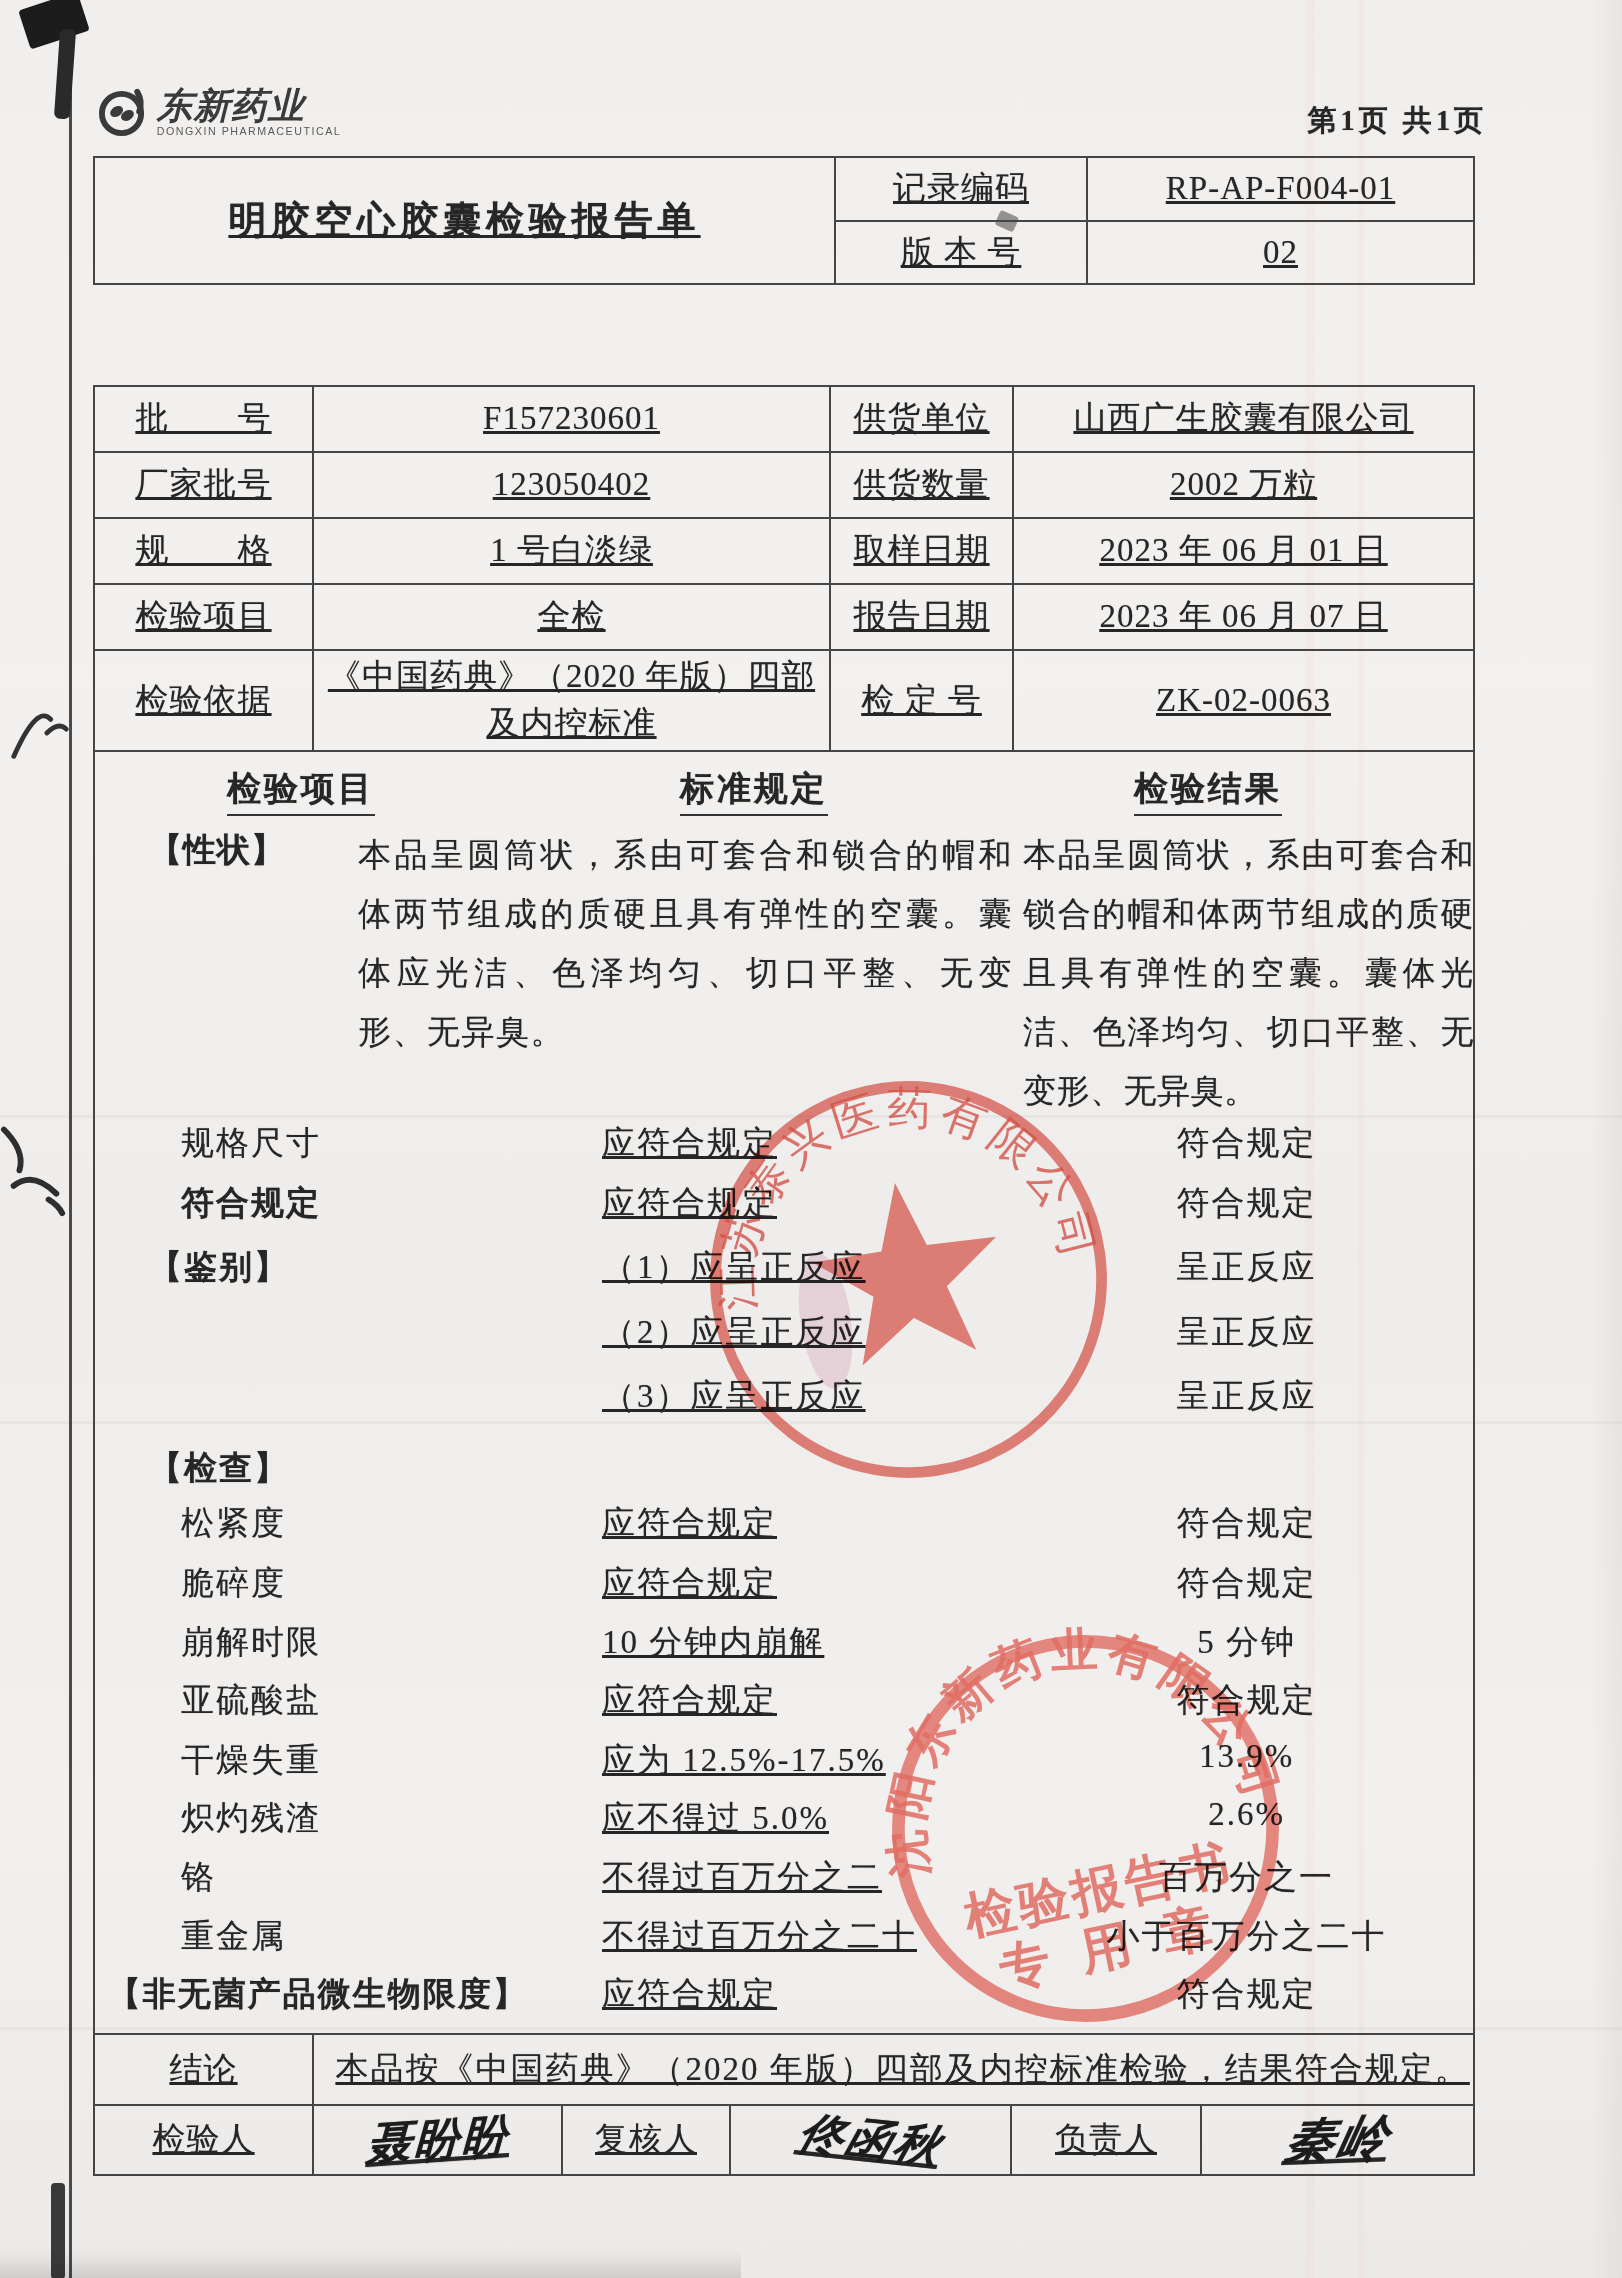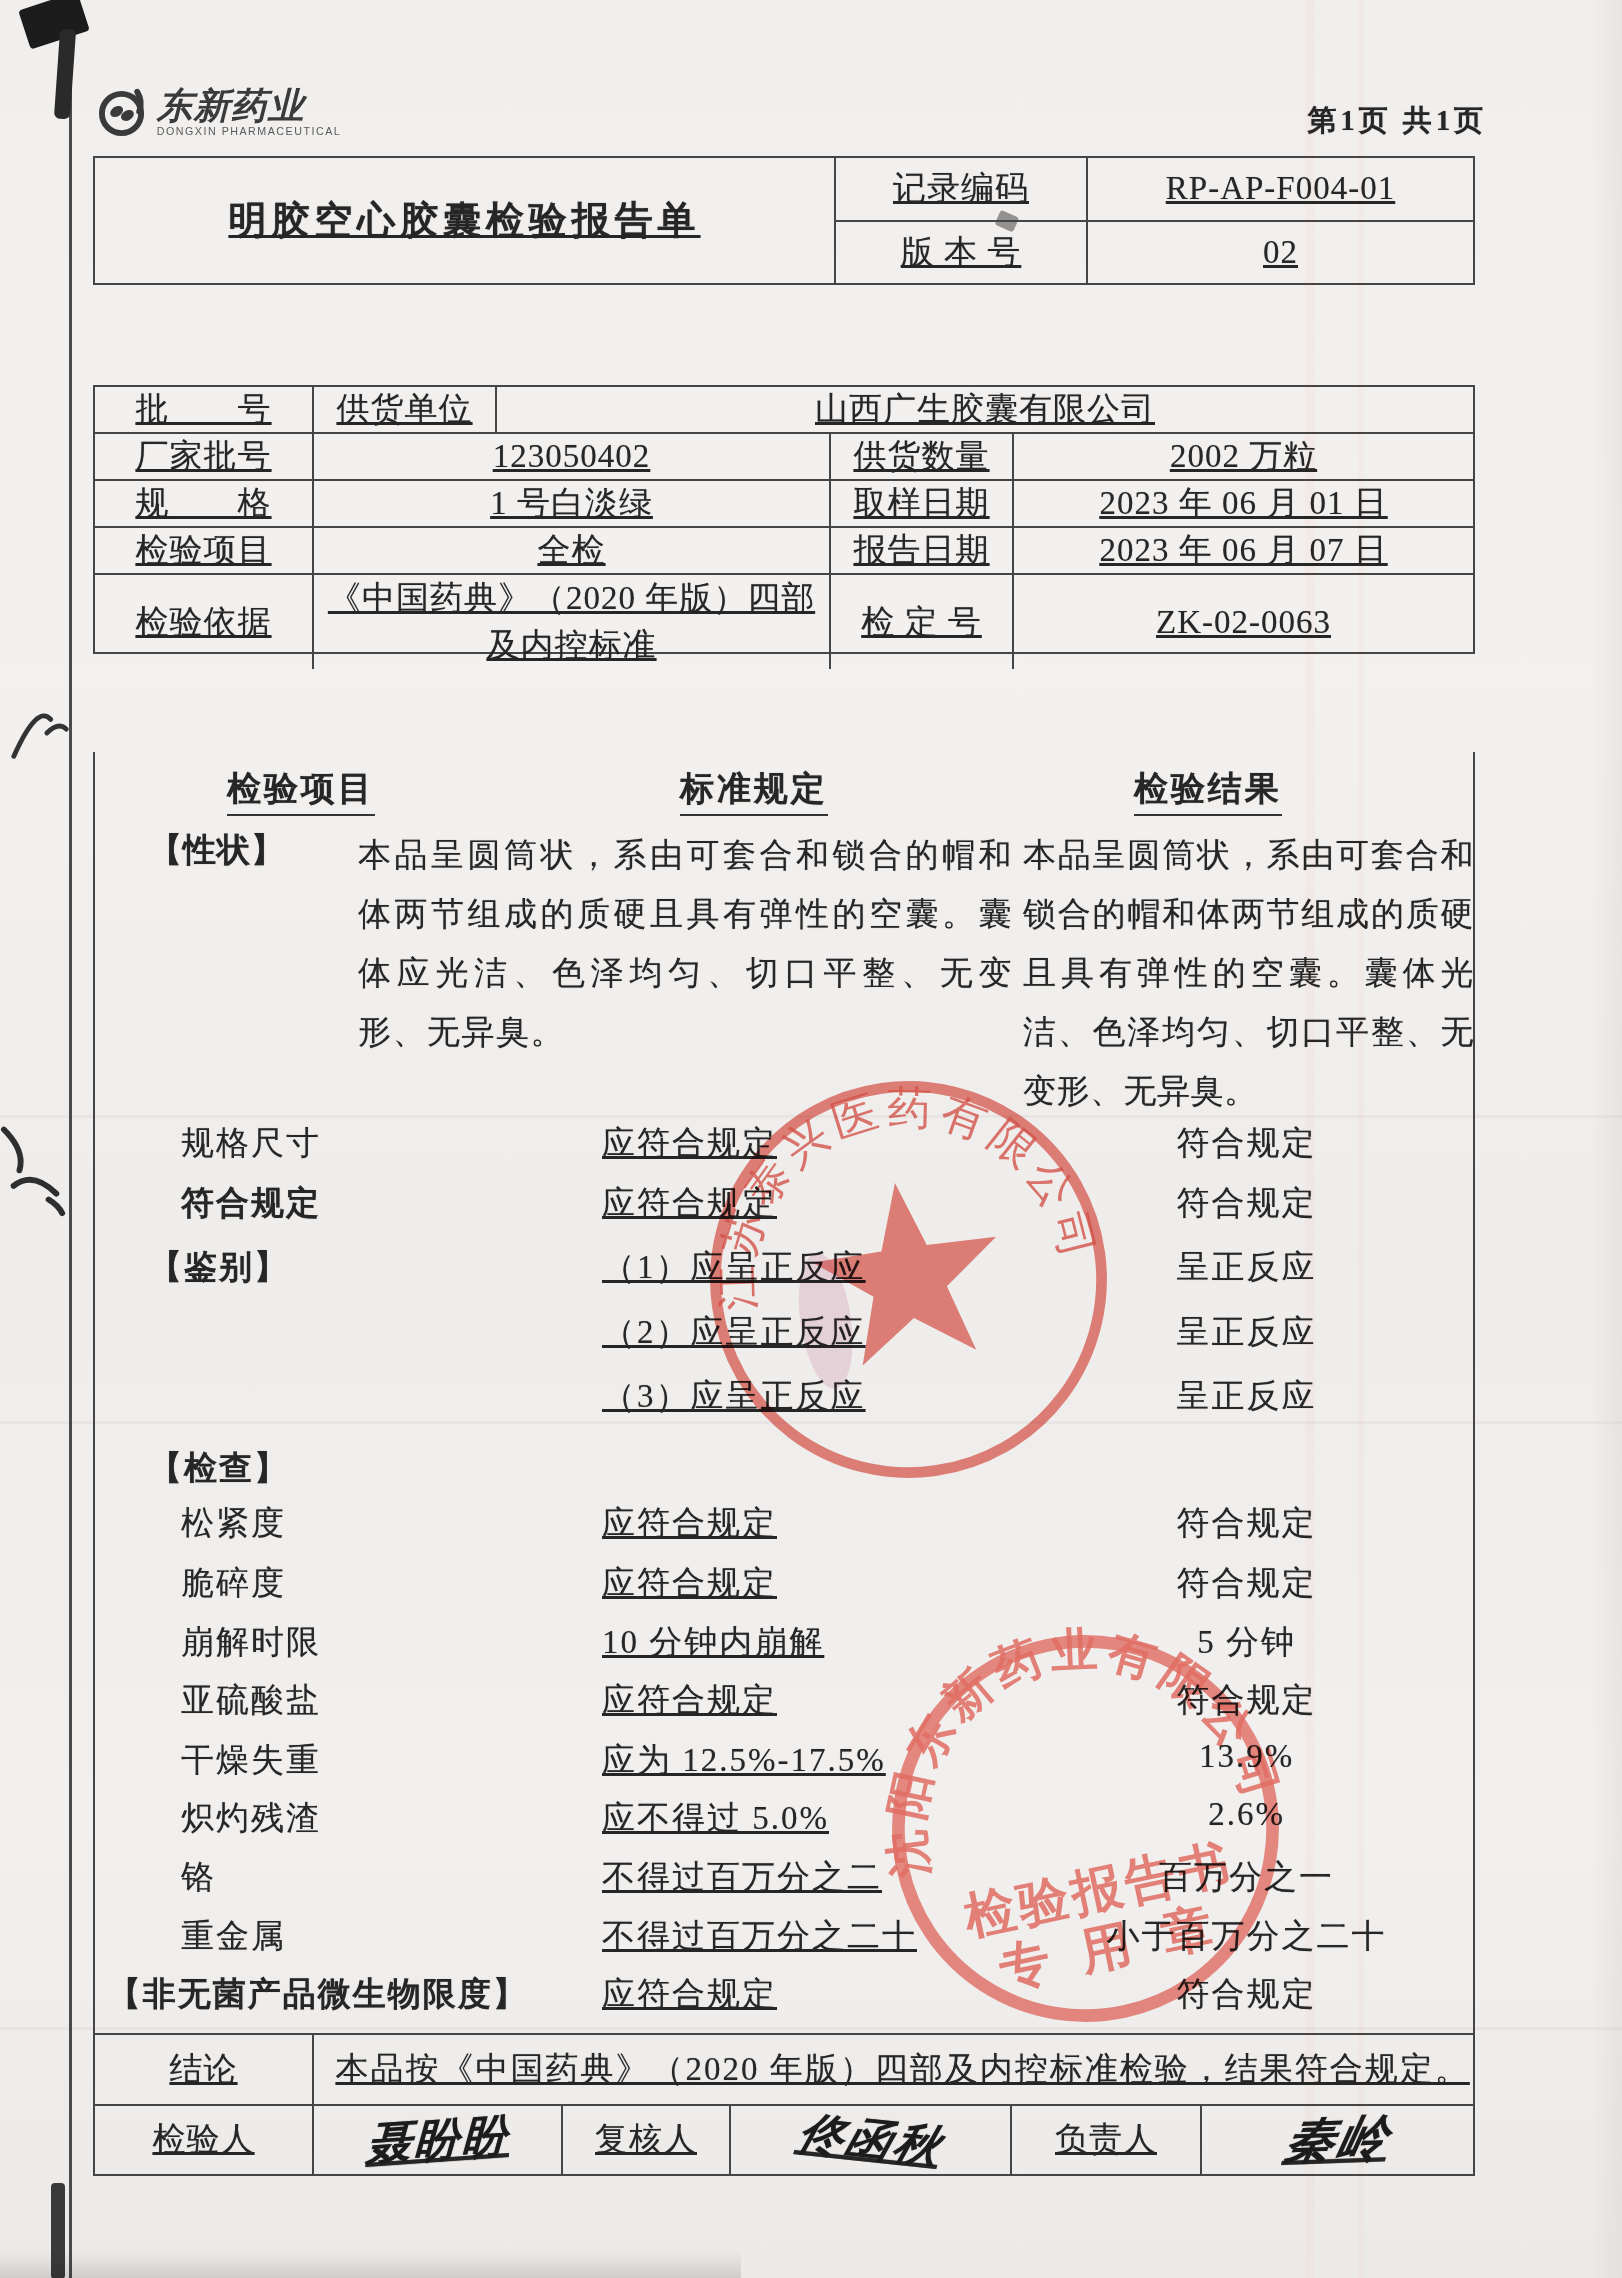--- a/index.html
+++ b/index.html
@@ -36,21 +36,21 @@
     font-size:33px;letter-spacing:1px;text-shadow:0 0 1px rgba(0,0,0,.35);}
   .bl{border-left:2px solid #454545;}
   .bt{border-top:2px solid #454545;}
   .header-tbl{left:93px;top:156px;width:1382px;height:129px;display:flex;}
   .header-title{width:739px;display:flex;align-items:center;justify-content:center;
     font-size:38px;font-weight:bold;letter-spacing:4.9px;text-shadow:0 0 1px rgba(0,0,0,.5);}
   .header-right{flex:1;display:flex;flex-direction:column;}
   .header-row{flex:1;display:flex;}
   .hc-label{width:252px;}
   .hc-value{flex:1;}
-  .info-tbl{left:93px;top:385px;width:1382px;height:269px;display:flex;flex-direction:column;}
+  .info-tbl{left:93px;top:385px;width:1382px;height:367px;display:flex;flex-direction:column;}
   .info-row{display:flex;flex:1;}
   .info-row.tall{flex:1.55;}
   .ic-l1{width:217px;}
   .ic-v1{width:517px;}
   .ic-l2{width:183px;}
   .ic-v2{flex:1;}
   .basis-cell{flex-direction:column;justify-content:center;line-height:47px;}
   
   .inspect{position:absolute;left:93px;top:752px;width:1382px;height:1281px;
     border-left:2px solid #454545;border-right:2px solid #454545;box-sizing:border-box;}
@@ -142,20 +142,21 @@
       <div class="header-row bt">
         <div class="cell hc-label bl">版 本 号</div>
         <div class="cell hc-value bl">02</div>
       </div>
     </div>
   </div>
 
   <div class="tbl info-tbl">
     <div class="info-row">
       <div class="cell ic-l1">批　　号</div>
+      <div class="cell ic-v1 bl">F157230601</div>
       <div class="cell ic-l2 bl">供货单位</div>
       <div class="cell ic-v2 bl">山西广生胶囊有限公司</div>
     </div>
     <div class="info-row bt">
       <div class="cell ic-l1">厂家批号</div>
       <div class="cell ic-v1 bl">123050402</div>
       <div class="cell ic-l2 bl">供货数量</div>
       <div class="cell ic-v2 bl">2002 万粒</div>
     </div>
     <div class="info-row bt">

